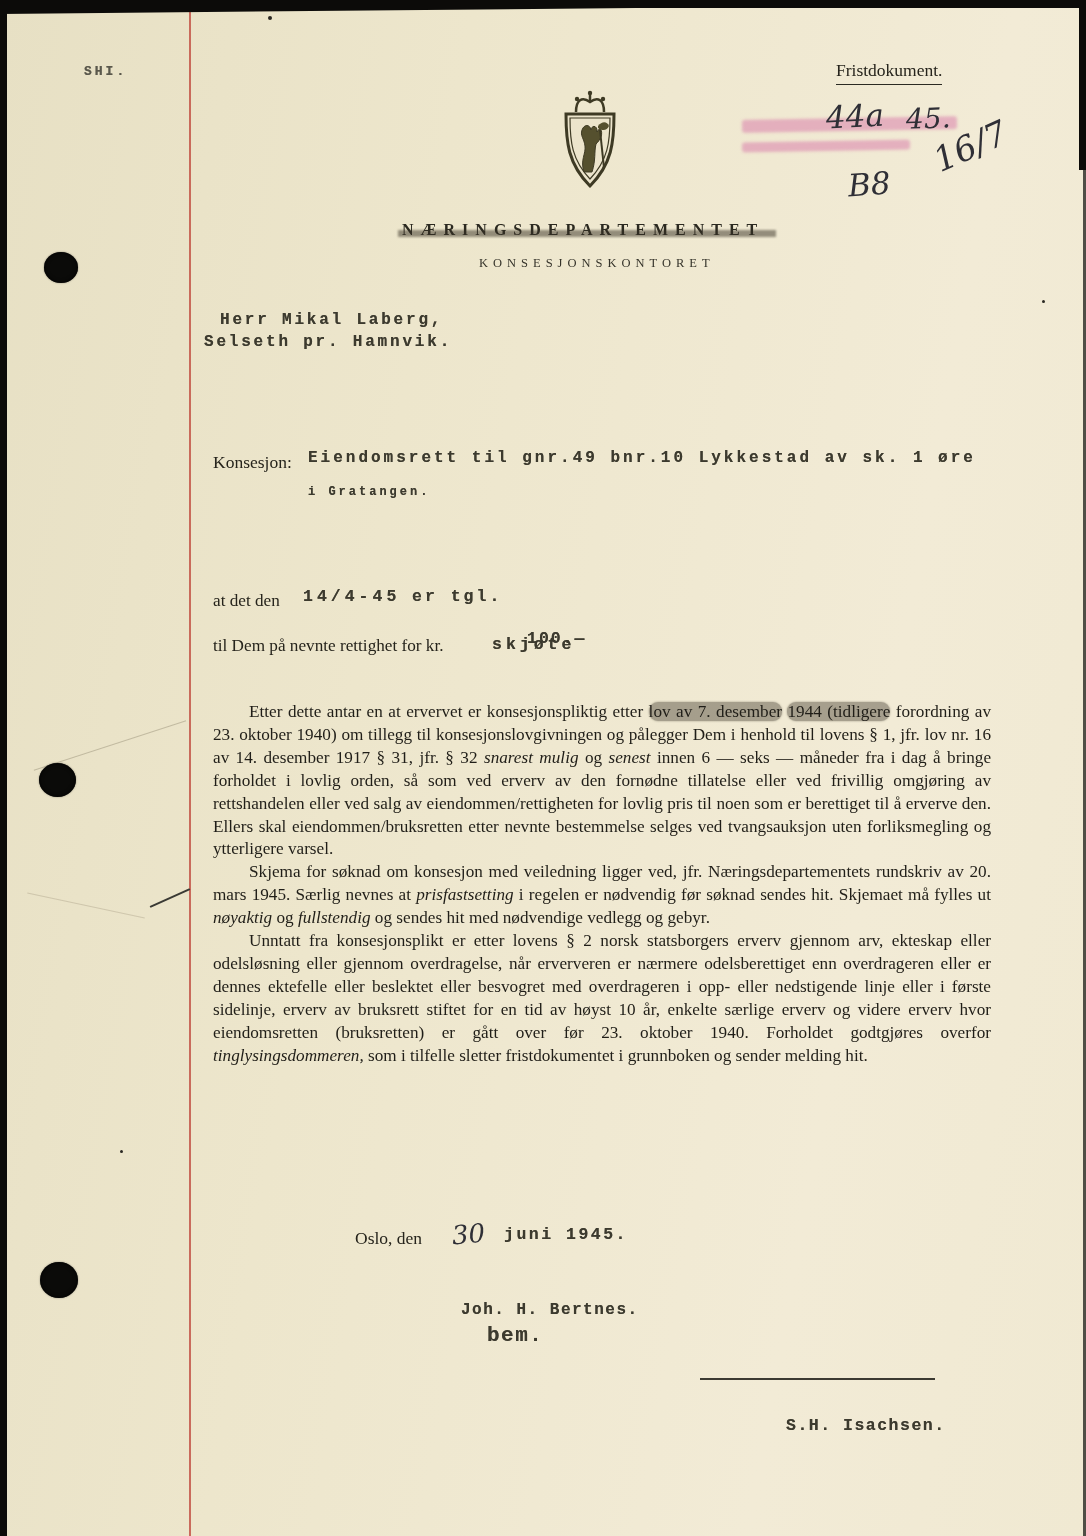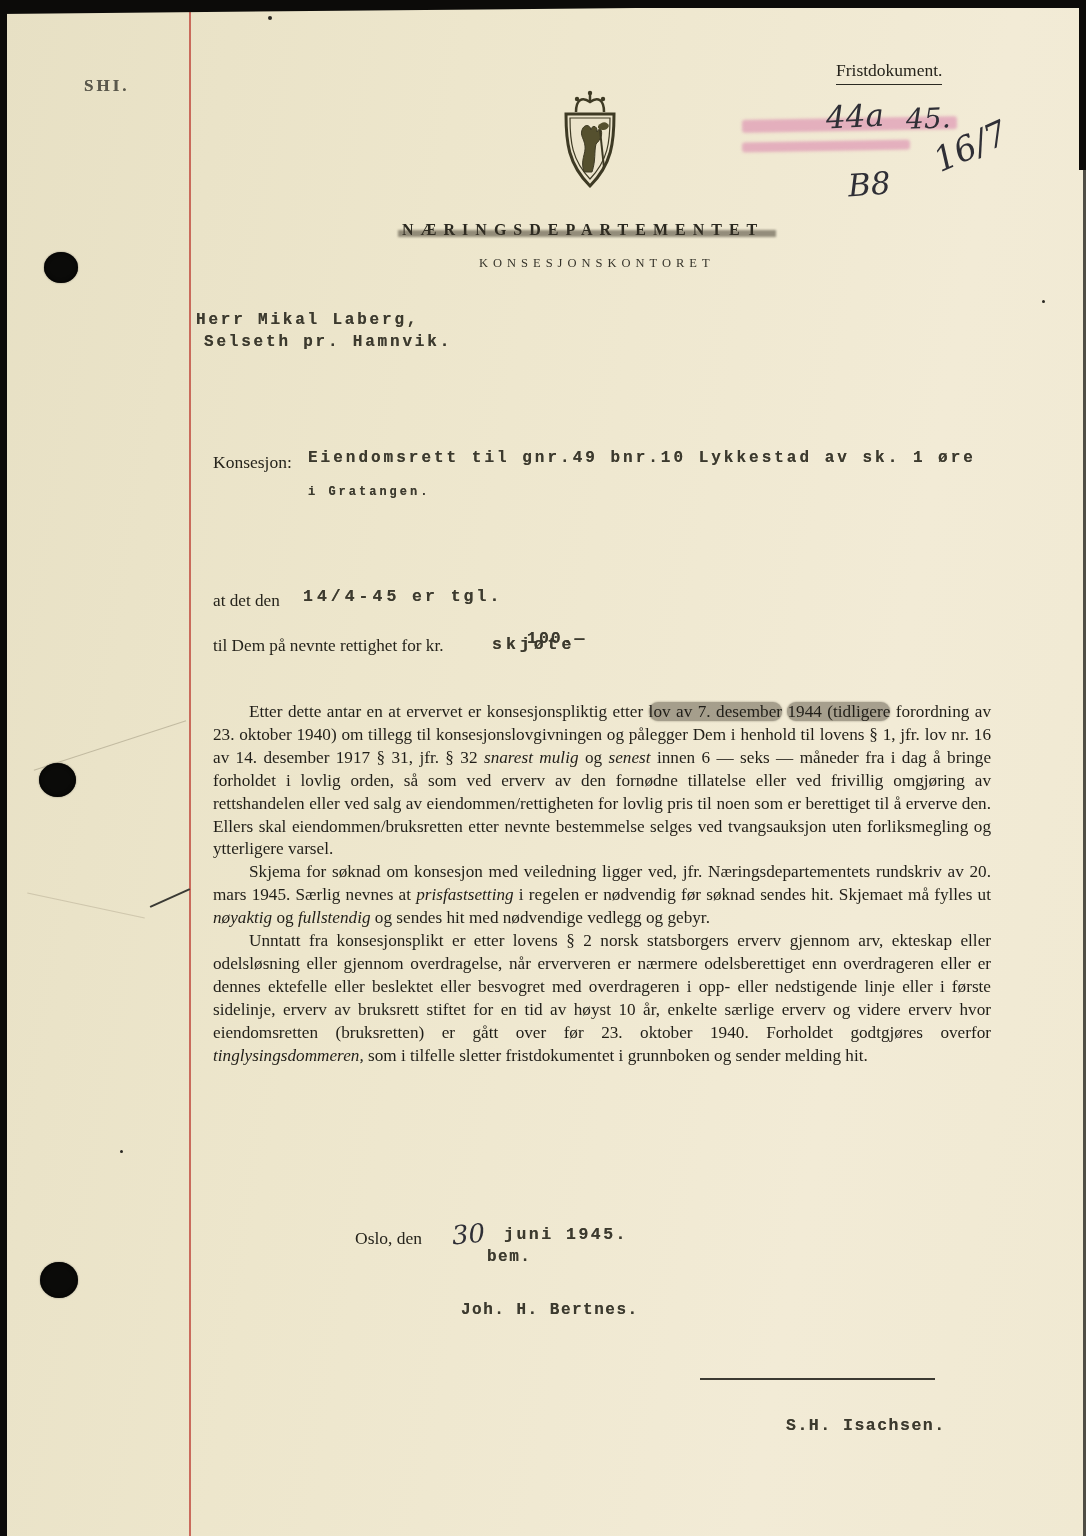--- a/index.html
+++ b/index.html
@@ -33,21 +33,21 @@
 <div class="page">
 
   <div class="crease" style="left:30px;top:745px;width:160px;transform:rotate(-18deg);"></div>
   <div class="crease" style="left:26px;top:905px;width:120px;transform:rotate(12deg);opacity:.7;"></div>
   <div class="speck" style="left:268px;top:16px;width:4px;height:4px;"></div>
   <div class="speck" style="left:1042px;top:300px;width:3px;height:3px;"></div>
   <div class="speck" style="left:120px;top:1150px;width:3px;height:3px;"></div>
 
   <div class="redline"></div>
 
-  <span class="abs typed" style="left:84px;top:76px;font-size:17px;letter-spacing:3px;color:#5a584c;font-family:Liberation Serif, serif;">SHI.</span>
+  <span class="abs typed" style="left:84px;top:64px;font-size:13px;letter-spacing:3px;color:#5a584c;">SHI.</span>
 
   <span class="abs printed underlined" style="left:836px;top:60px;font-size:17.5px;">Fristdokument.</span>
 
   <div class="stampbar" style="left:742px;top:118px;width:215px;height:13px;transform:rotate(-1deg);"></div>
   <div class="stampbar" style="left:742px;top:141px;width:168px;height:10px;transform:rotate(-1deg);"></div>
 
   <span class="abs hand" style="left:826px;top:98px;font-size:31px;transform:rotate(-3deg);">44a</span>
   <span class="abs hand" style="left:906px;top:102px;font-size:28px;transform:rotate(-2deg);">45.</span>
   <span class="abs hand" style="left:932px;top:126px;font-size:34px;transform:rotate(-24deg);">16/7</span>
   <span class="abs hand" style="left:848px;top:166px;font-size:31px;transform:rotate(-4deg);">B8</span>
@@ -64,21 +64,21 @@
       <path d="M30 82 C26 70 32 64 31 56 C30 48 26 46 28 40 C30 34 36 34 37 40 C38 34 44 36 43 42 L46 38 C50 44 46 50 42 54 C40 62 42 70 38 82 Z" fill="#55502e" stroke="#3e3a24" stroke-width="1"></path>
       <line x1="46" y1="40" x2="50" y2="78" stroke="#3e3a24" stroke-width="2"></line>
       <path d="M44 36 C48 31 53 31 55 36 C53 41 48 41 44 38 Z" fill="#55502e"></path>
     </svg>
   </div>
 
   <span class="abs printed" style="left:402px;top:221px;font-size:16px;letter-spacing:7px;font-weight:700;color:#2b2920;">NÆRINGSDEPARTEMENTET</span>
   <div class="abs" style="left:398px;top:230px;width:378px;height:7px;background:rgba(55,50,38,.5);filter:blur(1px);"></div>
   <span class="abs printed smallcaps" style="left:479px;top:256px;font-size:12.5px;color:#35332a;">KONSESJONSKONTORET</span>
 
-  <span class="abs typed" style="left:196px;top:311px;font-size:16px;letter-spacing:2.8px;">Herr Mikal Laberg,</span>
+  <span class="abs typed" style="left:220px;top:311px;font-size:16px;letter-spacing:2.8px;">Herr Mikal Laberg,</span>
   <span class="abs typed" style="left:204px;top:333px;font-size:16px;letter-spacing:2.8px;">Selseth pr. Hamnvik.</span>
 
   <span class="abs printed" style="left:213px;top:452px;font-size:17.5px;">Konsesjon:</span>
   <span class="abs typed" style="left:308px;top:449px;font-size:16px;letter-spacing:3px;">Eiendomsrett til gnr.49 bnr.10 Lykkestad  av sk. 1 øre</span>
   <span class="abs typed" style="left:308px;top:485px;font-size:12px;letter-spacing:3px;">i Gratangen.</span>
 
 
   <span class="abs printed" style="left:213px;top:591px;font-size:17.2px;">at det den</span>
   <span class="abs typed" style="left:303px;top:587px;font-size:16.5px;letter-spacing:4px;">14/4-45</span>
   <span class="abs typed" style="left:412px;top:587px;font-size:16.5px;letter-spacing:3px;">er tgl.</span>
@@ -93,21 +93,21 @@
     <p>Unntatt fra konsesjonsplikt er etter lovens § 2 norsk statsborgers erverv gjennom arv, ekteskap eller odelsløsning eller gjennom overdragelse, når erververen er nærmere odelsberettiget enn overdrageren eller er dennes ektefelle eller beslektet eller besvogret med overdrageren i opp- eller nedstigende linje eller i første sidelinje, erverv av bruksrett stiftet for en tid av høyst 10 år, enkelte særlige erverv og videre erverv hvor eiendomsretten (bruksretten) er gått over før 23. oktober 1940.  Forholdet godtgjøres overfor <em>tinglysingsdommeren,</em> som i tilfelle sletter fristdokumentet i grunnboken og sender melding hit.</p>
   </div>
 
   <div class="abs" style="left:148px;top:897px;width:44px;height:2px;background:#3a3a34;transform:rotate(-24deg);border-radius:2px;"></div>
 
   <span class="abs printed" style="left:355px;top:1228px;font-size:17.5px;">Oslo, den</span>
   <span class="abs hand" style="left:452px;top:1219px;font-size:26px;transform:rotate(-5deg);">30</span>
   <span class="abs typed" style="left:504px;top:1225px;font-size:16.5px;letter-spacing:2.5px;">juni 1945.</span>
 
   <span class="abs typed" style="left:461px;top:1301px;font-size:16px;letter-spacing:1.5px;">Joh. H. Bertnes.</span>
-  <span class="abs typed" style="left:487px;top:1248px;font-size:16px;letter-spacing:1.5px;">bem.</span>
+  <span class="abs typed" style="left:487px;top:1324px;font-size:21px;letter-spacing:1.5px;">bem.</span>
 
   <div class="rule" style="left:700px;top:1378px;width:235px;"></div>
   <span class="abs typed" style="left:786px;top:1416px;font-size:16.5px;letter-spacing:1.5px;">S.H. Isachsen.</span>
 
   <div class="hole" style="left:44px;top:252px;width:34px;height:31px;"></div>
   <div class="hole" style="left:39px;top:763px;width:37px;height:34px;"></div>
   <div class="hole" style="left:40px;top:1262px;width:38px;height:36px;"></div>
 
   <div class="edge" style="left:0;top:0;width:1086px;height:8px;"></div>
   <div class="edge" style="left:0;top:0;width:820px;height:14px;clip-path:polygon(0 0,100% 0,100% 45%,0 100%);"></div>

